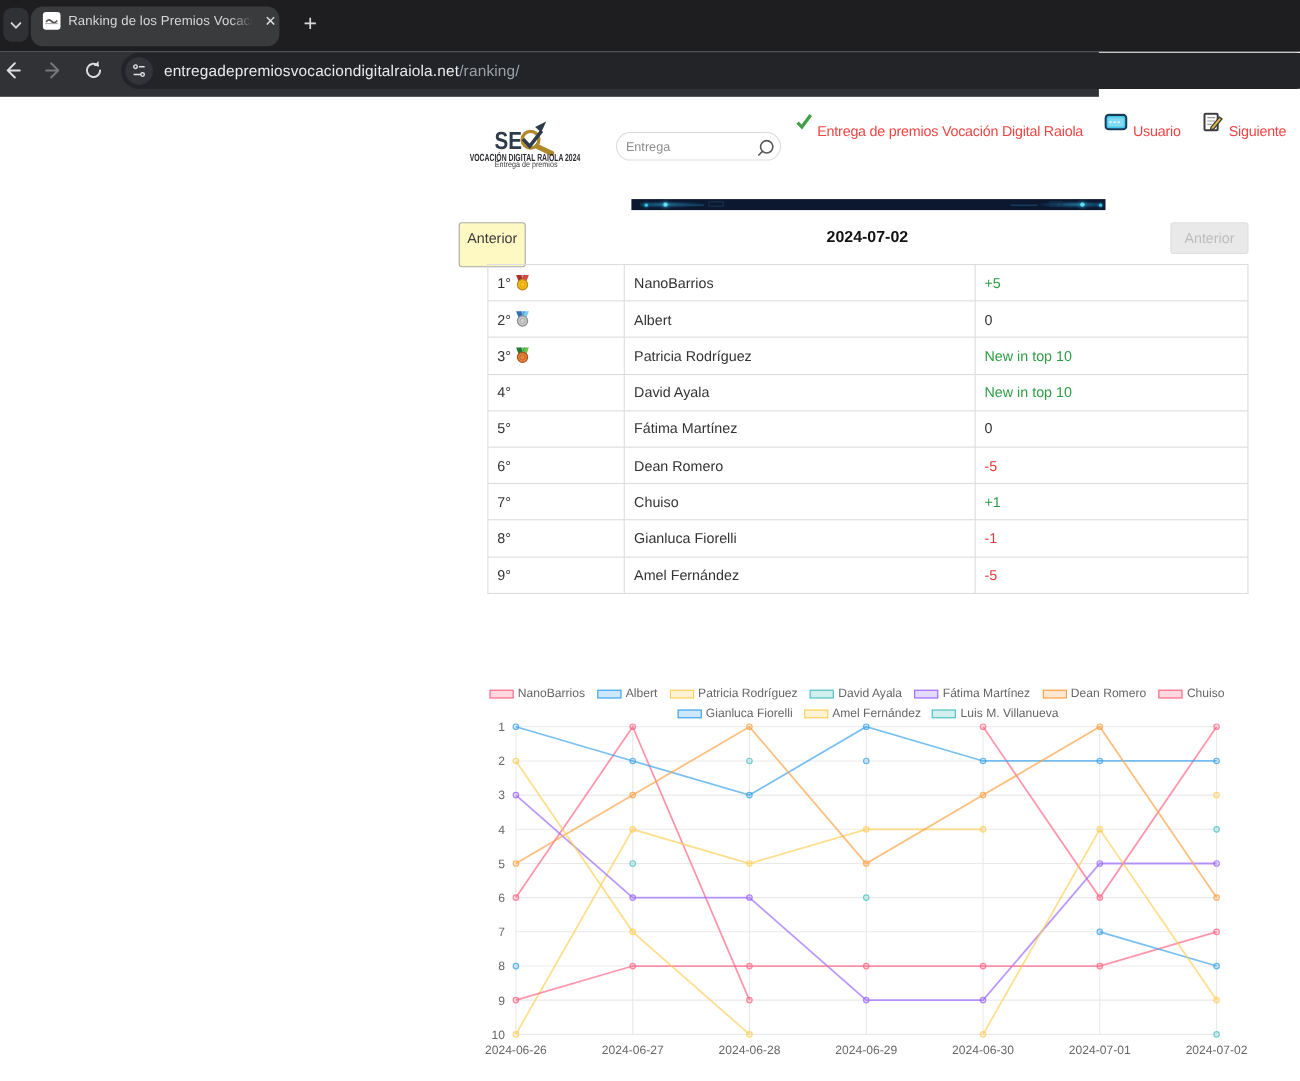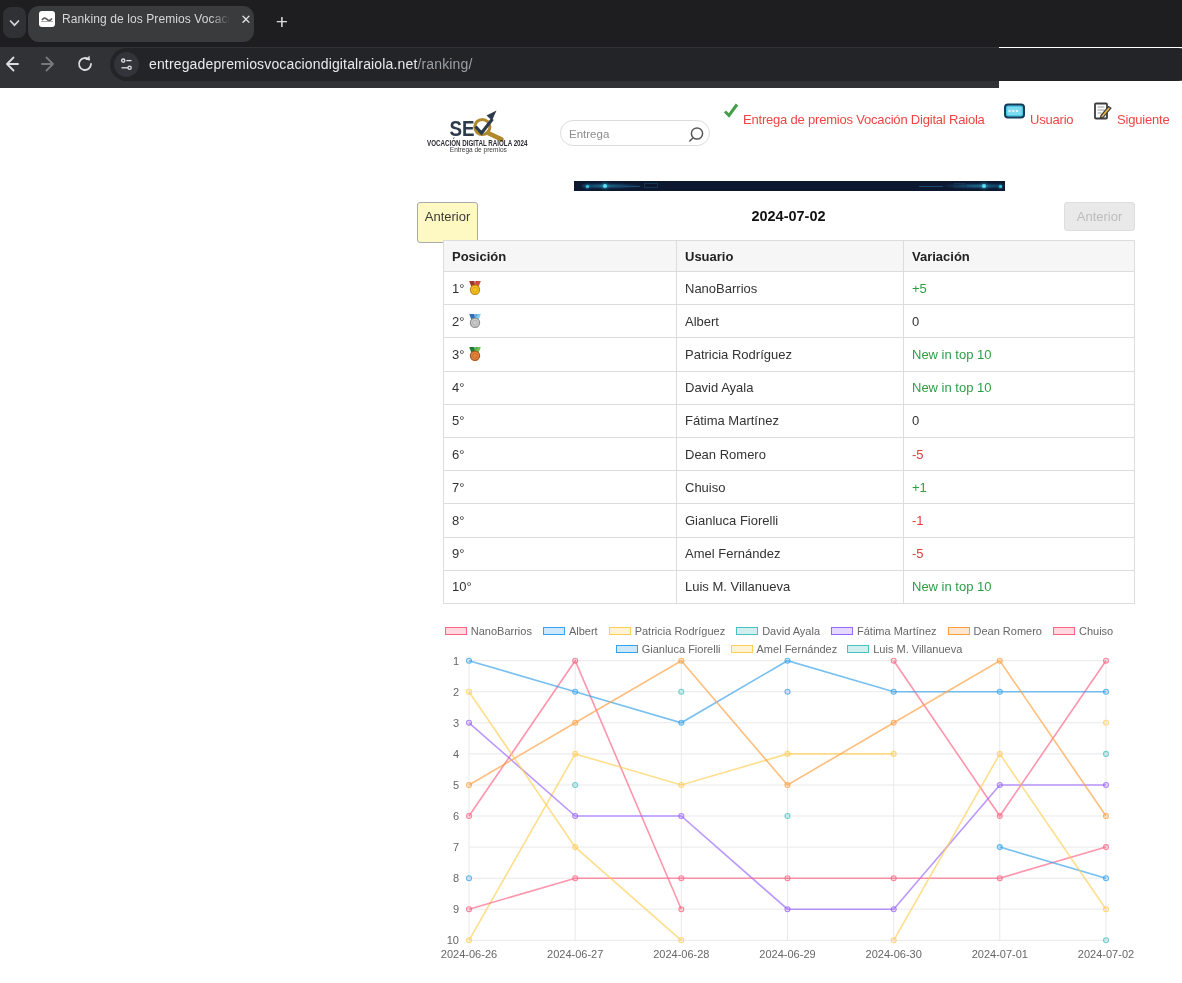--- a/index.html
+++ b/index.html
@@ -141,25 +141,20 @@
  <div class="abs" style="left:345px;top:5px;width:24px;height:1px;background:#1d4a6e"></div>
  <div class="abs" style="left:380px;top:2px;width:12px;height:5px;border:1px solid #16334f"></div>
 </div>
 <div id="btnprev">Anterior</div>
 <div id="datehdr">2024-07-02</div>
 <div id="btnnext">Anterior</div>
 
 <table>
     <tbody>
       <tr>
-        <th class="c1">Posición</th>
-        <th class="c2">Usuario</th>
-        <th>Variación</th>
-      </tr>
-      <tr>
         <td>1°<svg class="medal" width="16" height="16" viewBox="0 0 16 16">
             <path d="M2.2 1h4.6L8 4.8 4.6 7.4z" fill="#a93226"></path>
             <path d="M13.8 1H9.2L8 4.8l3.4 2.6z" fill="#d24e3e"></path>
             <path d="M5.5 1h5L8 6z" fill="#a93226" opacity=".55"></path>
             <circle cx="8" cy="9.8" r="4.6" fill="#f8c21c" stroke="#c08a17" stroke-width="1.2"></circle>
             <circle cx="8" cy="9.8" r="2.4" fill="none" stroke="#c08a17" stroke-width=".8" opacity=".6"></circle>
           </svg></td>
         <td>NanoBarrios</td>
         <td class="up">+5</td>
       </tr>
@@ -207,25 +202,20 @@
       </tr>
       <tr>
         <td>8°</td>
         <td>Gianluca Fiorelli</td>
         <td class="dn">-1</td>
       </tr>
       <tr>
         <td>9°</td>
         <td>Amel Fernández</td>
         <td class="dn">-5</td>
-      </tr>
-      <tr>
-        <td>10°</td>
-        <td>Luis M. Villanueva</td>
-        <td class="up">New in top 10</td>
       </tr>
     </tbody>
   </table>
 <div class="lrow" id="lr1" style="top:625px;left:433px">
     <span class="litem"><span class="lbox" style="border-color:#ff6384;background:color-mix(in srgb, #ff6384 25%, white)"></span>NanoBarrios</span>
     <span class="litem"><span class="lbox" style="border-color:#36a2eb;background:color-mix(in srgb, #36a2eb 25%, white)"></span>Albert</span>
     <span class="litem"><span class="lbox" style="border-color:#ffce56;background:color-mix(in srgb, #ffce56 25%, white)"></span>Patricia Rodríguez</span>
     <span class="litem"><span class="lbox" style="border-color:#4bc0c0;background:color-mix(in srgb, #4bc0c0 25%, white)"></span>David Ayala</span>
     <span class="litem"><span class="lbox" style="border-color:#9966ff;background:color-mix(in srgb, #9966ff 25%, white)"></span>Fátima Martínez</span>
     <span class="litem"><span class="lbox" style="border-color:#ff9f40;background:color-mix(in srgb, #ff9f40 25%, white)"></span>Dean Romero</span>

